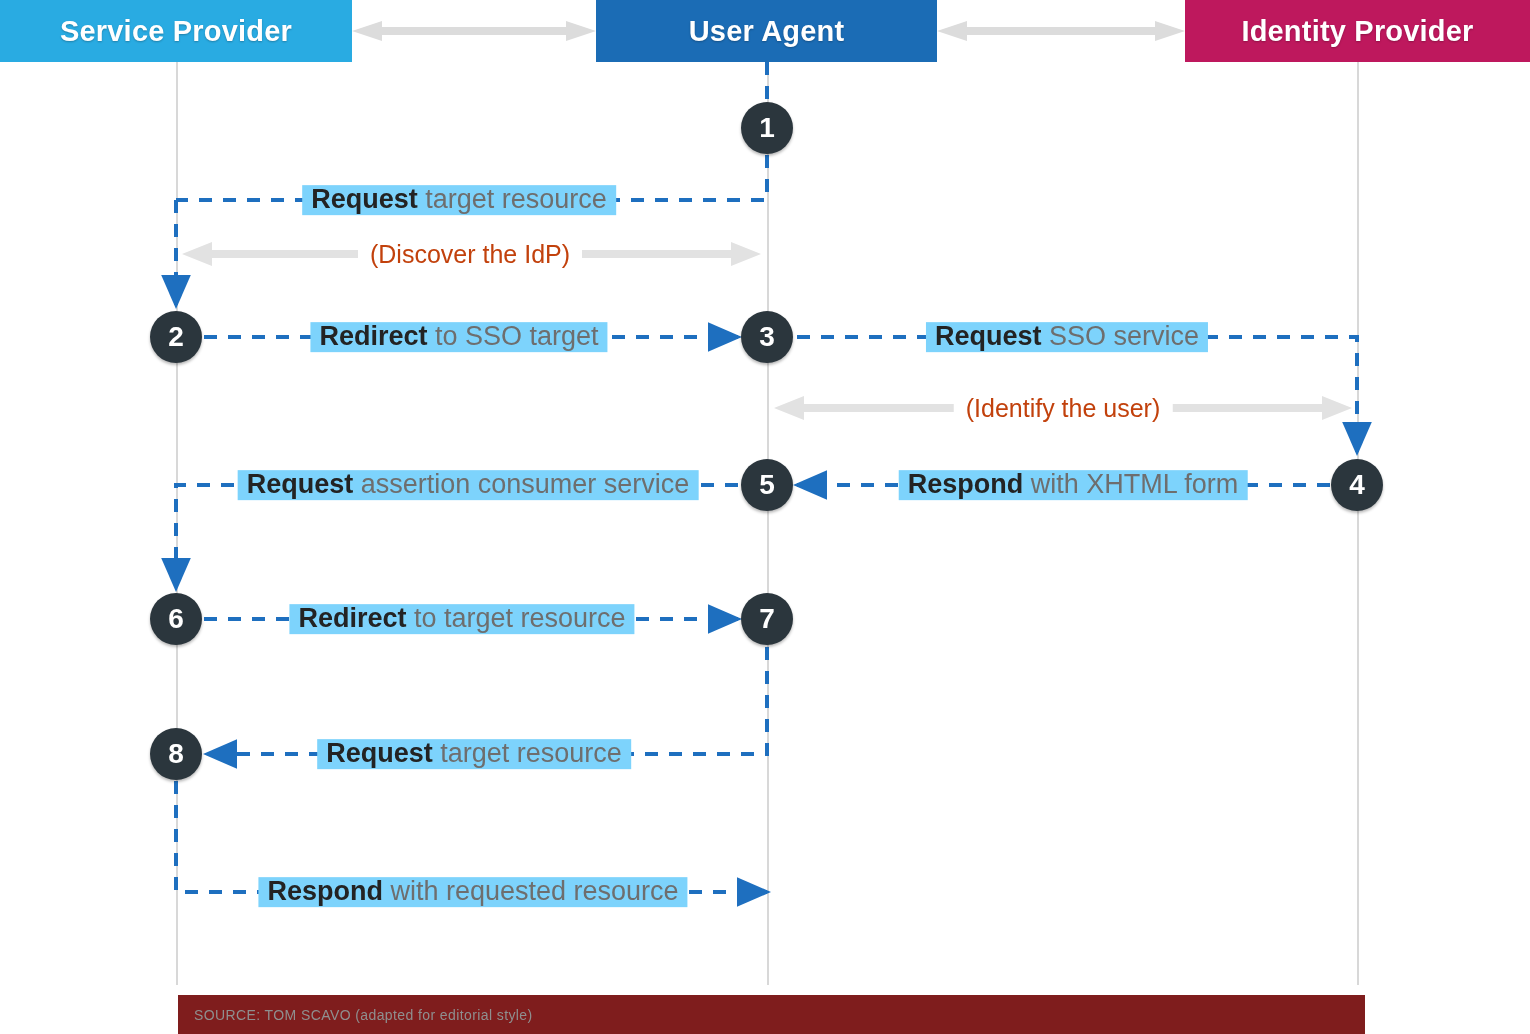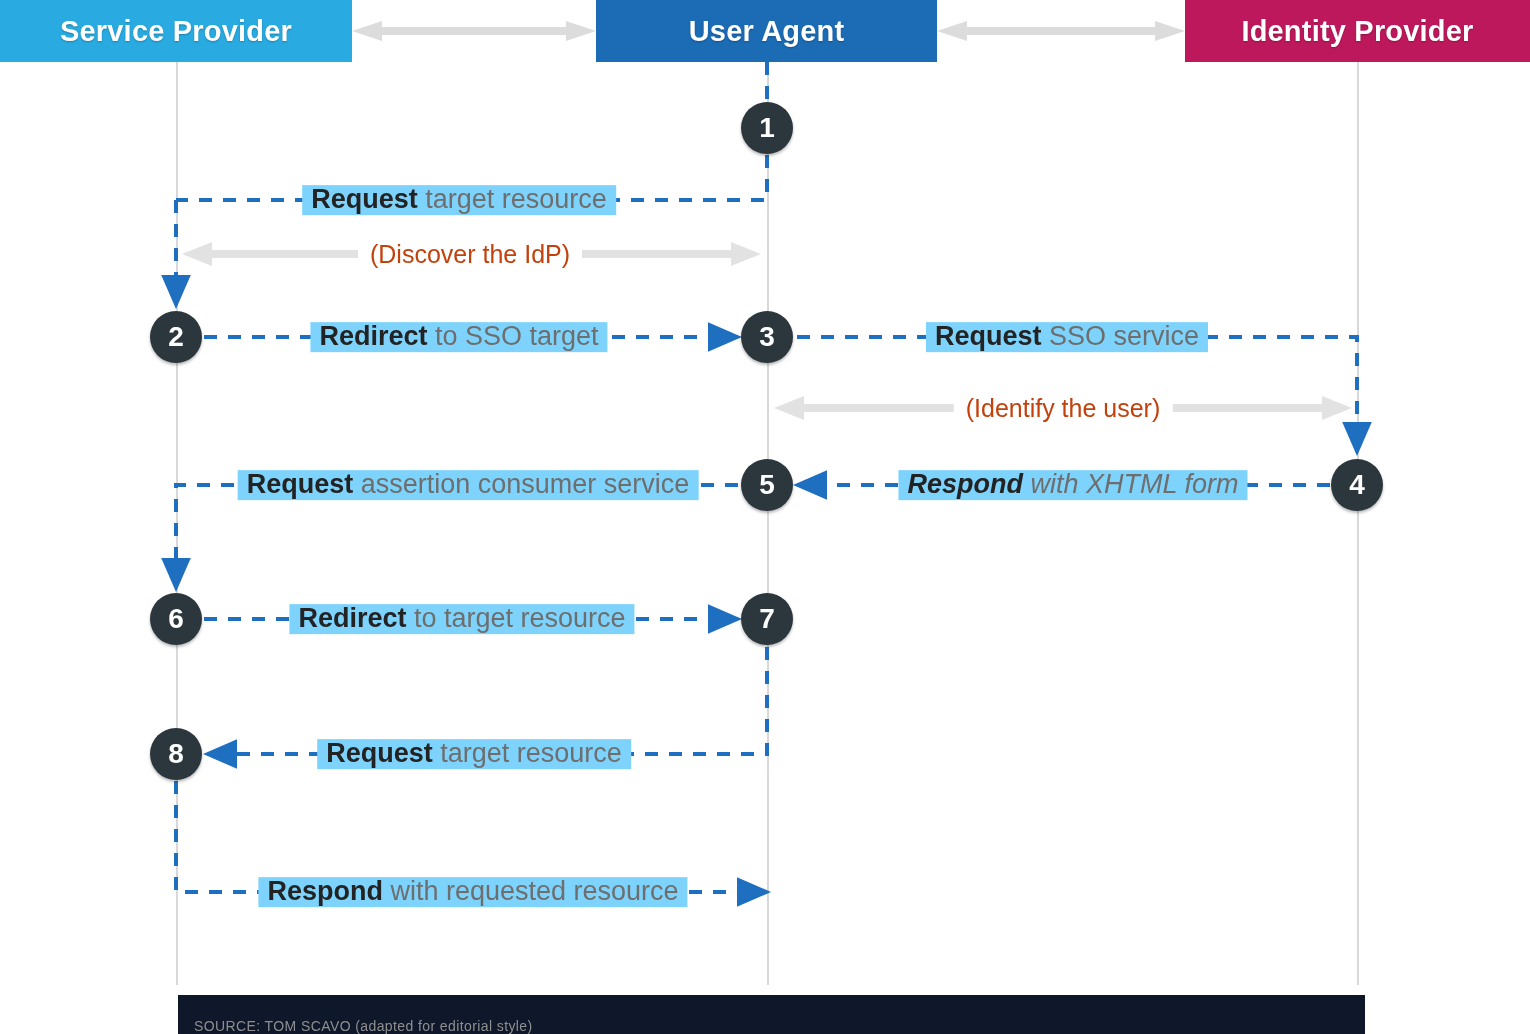--- a/index.html
+++ b/index.html
@@ -100,23 +100,23 @@
     padding: 0 12px;
   }
 
   
   #source-bar {
     position: absolute;
     left: 178px;
     top: 995px;
     width: 1187px;
     height: 39px;
-    background: #0f172a;
+    background: #7f1d1d;
     display: flex;
-    align-items: flex-end;
+    align-items: center;
     box-sizing: border-box;
   }
   #source-text {
     padding-left: 16px;
     font-size: 14px;
     color: #8f8f8f;
     letter-spacing: 0.4px;
   }
 </style>
 </head>
@@ -200,21 +200,21 @@
   </div>
 
   <div class="msg" style="left:1067px; top:337px;">
     <b>Request</b><span> SSO service</span>
   </div>
 
   <div class="msg" style="left:468px; top:485px;">
     <b>Request</b><span> assertion consumer service</span>
   </div>
 
-  <div class="msg" style="left:1073px; top:485px;font-style:italic;">
+  <div class="msg" style="left:1073px; top:485px;">
     <b>Respond</b><span> with XHTML form</span>
   </div>
 
   <div class="msg" style="left:462px; top:619px;">
     <b>Redirect</b><span> to target resource</span>
   </div>
 
   <div class="msg" style="left:474px; top:754px;">
     <b>Request</b><span> target resource</span>
   </div>

